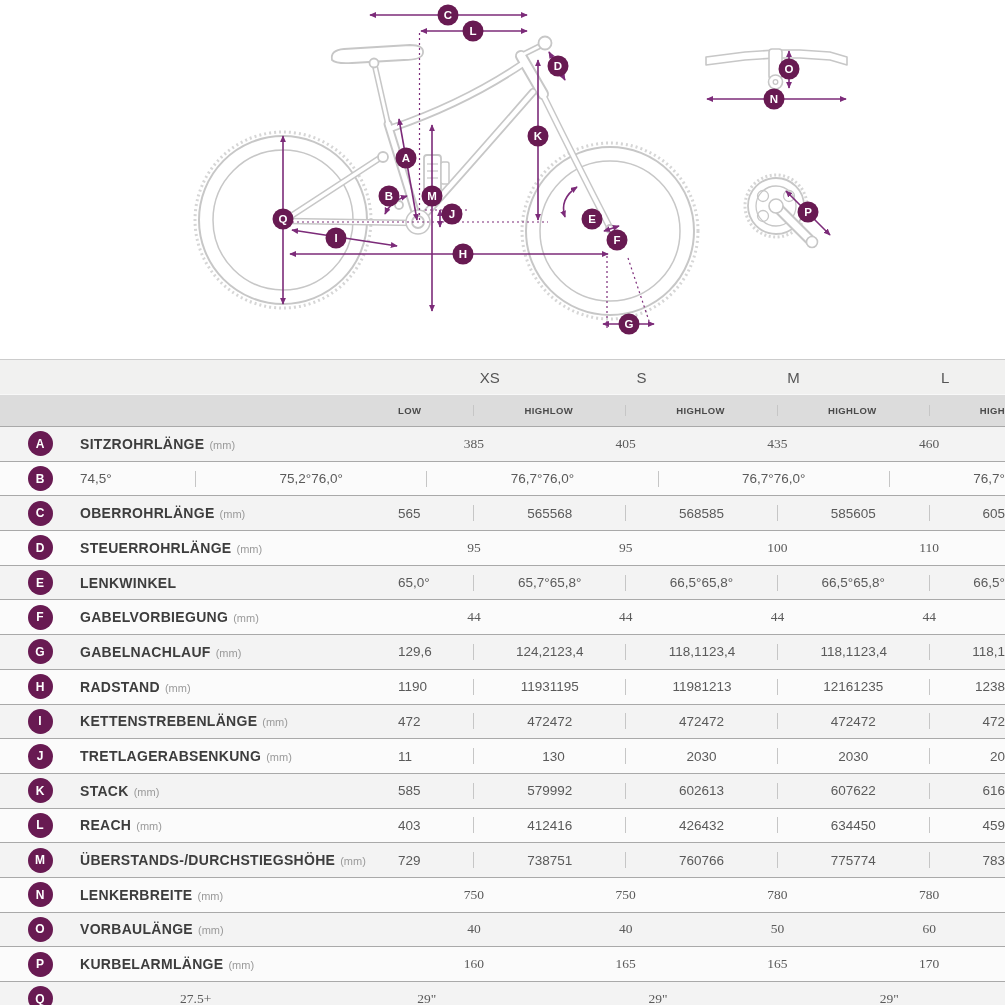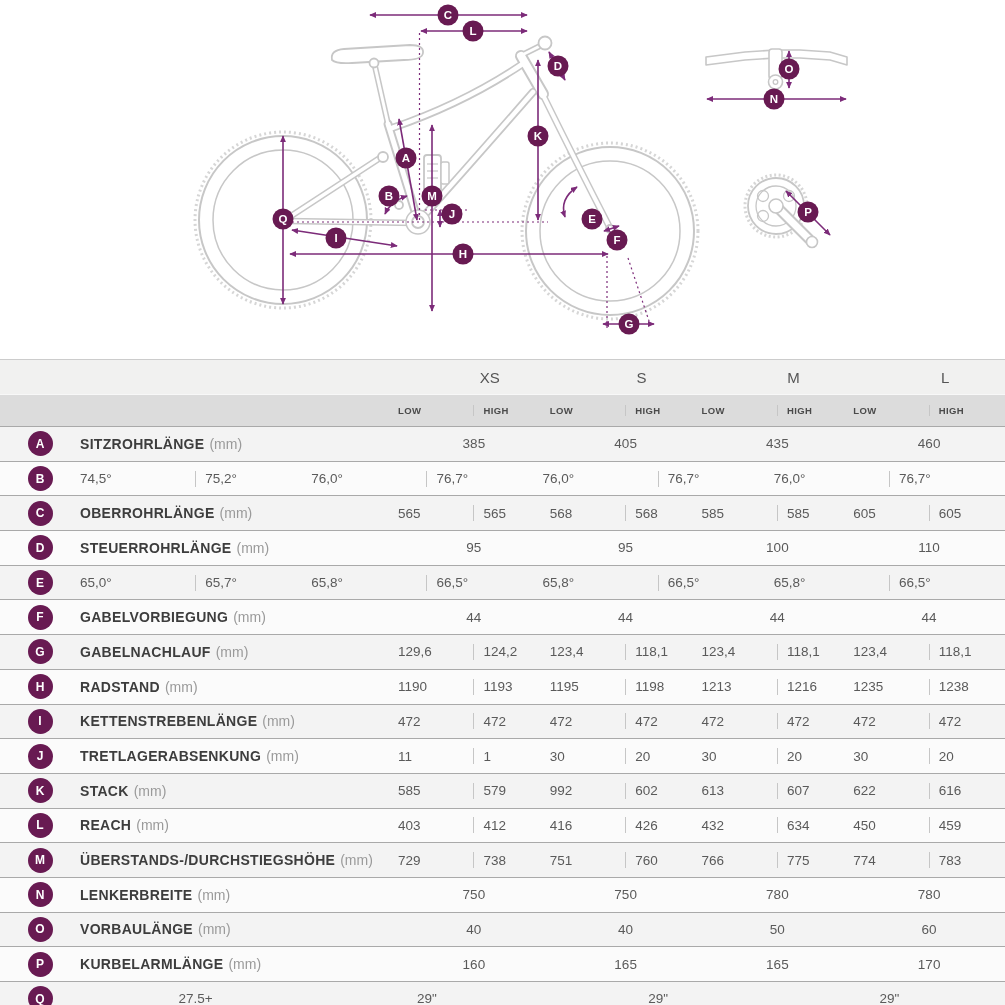--- a/index.html
+++ b/index.html
@@ -19,29 +19,29 @@
   .g-row.odd{background:#f3f3f3;}
   .gtable{border-bottom:1px solid #a9a9a9;}
   .c-head{width:398px;flex:0 0 398px;}
   .c-letter{width:80px;flex:0 0 80px;display:flex;justify-content:center;}
   .c-name{width:318px;flex:0 0 318px;display:flex;align-items:baseline;}
   .c-size{flex:1 1 0;display:flex;align-items:center;justify-content:center;
           font-size:13.5px;color:#5a5a5a;}
   .size-label{font-size:15px;color:#555;}
   .sublab{font-size:9.5px;font-weight:bold;color:#4a4a4a;letter-spacing:.4px;}
   .vlow{flex:1 1 0;text-align:left;padding-right:9px;}
-  .vhigh{flex:1 1 0;text-align:left;padding-left:9px;}
+  .vhigh{flex:1 1 0;text-align:right;padding-left:9px;}
   .vdiv{width:1px;height:16px;background:#c6c6c6;flex:0 0 1px;}
   .subdiv{height:11px;}
-  .vsingle{flex:1 1 0;text-align:center;}
+  .vsingle{flex:1 1 0;text-align:center;font-family:Liberation Serif, serif;}
   .lcirc{width:25px;height:25px;border-radius:50%;background:#681a52;color:#fff;
          font-size:12px;font-weight:bold;display:flex;align-items:center;
          justify-content:center;}
   .rname{font-size:14px;font-weight:bold;color:#3d3d3d;letter-spacing:.3px;}
-  .runit{font-size:14px;color:#9a9a9a;margin-left:5px;}
+  .runit{font-size:11px;color:#9a9a9a;margin-left:5px;}
 
   
   .frame-outer path,.frame-outer line{stroke:#c7c7c7;fill:none;stroke-linecap:round;}
   .frame-inner path,.frame-inner line{stroke:#ffffff;fill:none;stroke-linecap:round;}
   .arrow{stroke:#7c2b79;stroke-width:1.6;fill:none;}
   .guide{stroke:#7c2b79;stroke-width:1.2;fill:none;stroke-dasharray:2 3;}
   .lblc circle{fill:#681a52;}
   .lblc text{fill:#fff;font-size:11.5px;font-weight:bold;text-anchor:middle;
              font-family:"Liberation Sans","DejaVu Sans",sans-serif;}
 </style>
@@ -353,20 +353,23 @@
           <span class="vsingle">100</span>
         </div>
         <div class="c-size">
           <span class="vsingle">110</span>
         </div>
       </div>
       <div class="g-row g-flex odd">
         <div class="c-letter">
           <span class="lcirc">E</span>
         </div>
+        <div class="c-name">
+          <span class="rname">LENKWINKEL</span>
+        </div>
         <div class="c-size">
           <span class="vlow">65,0°</span>
           <span class="vdiv"></span>
           <span class="vhigh">65,7°</span>
         </div>
         <div class="c-size">
           <span class="vlow">65,8°</span>
           <span class="vdiv"></span>
           <span class="vhigh">66,5°</span>
         </div>

